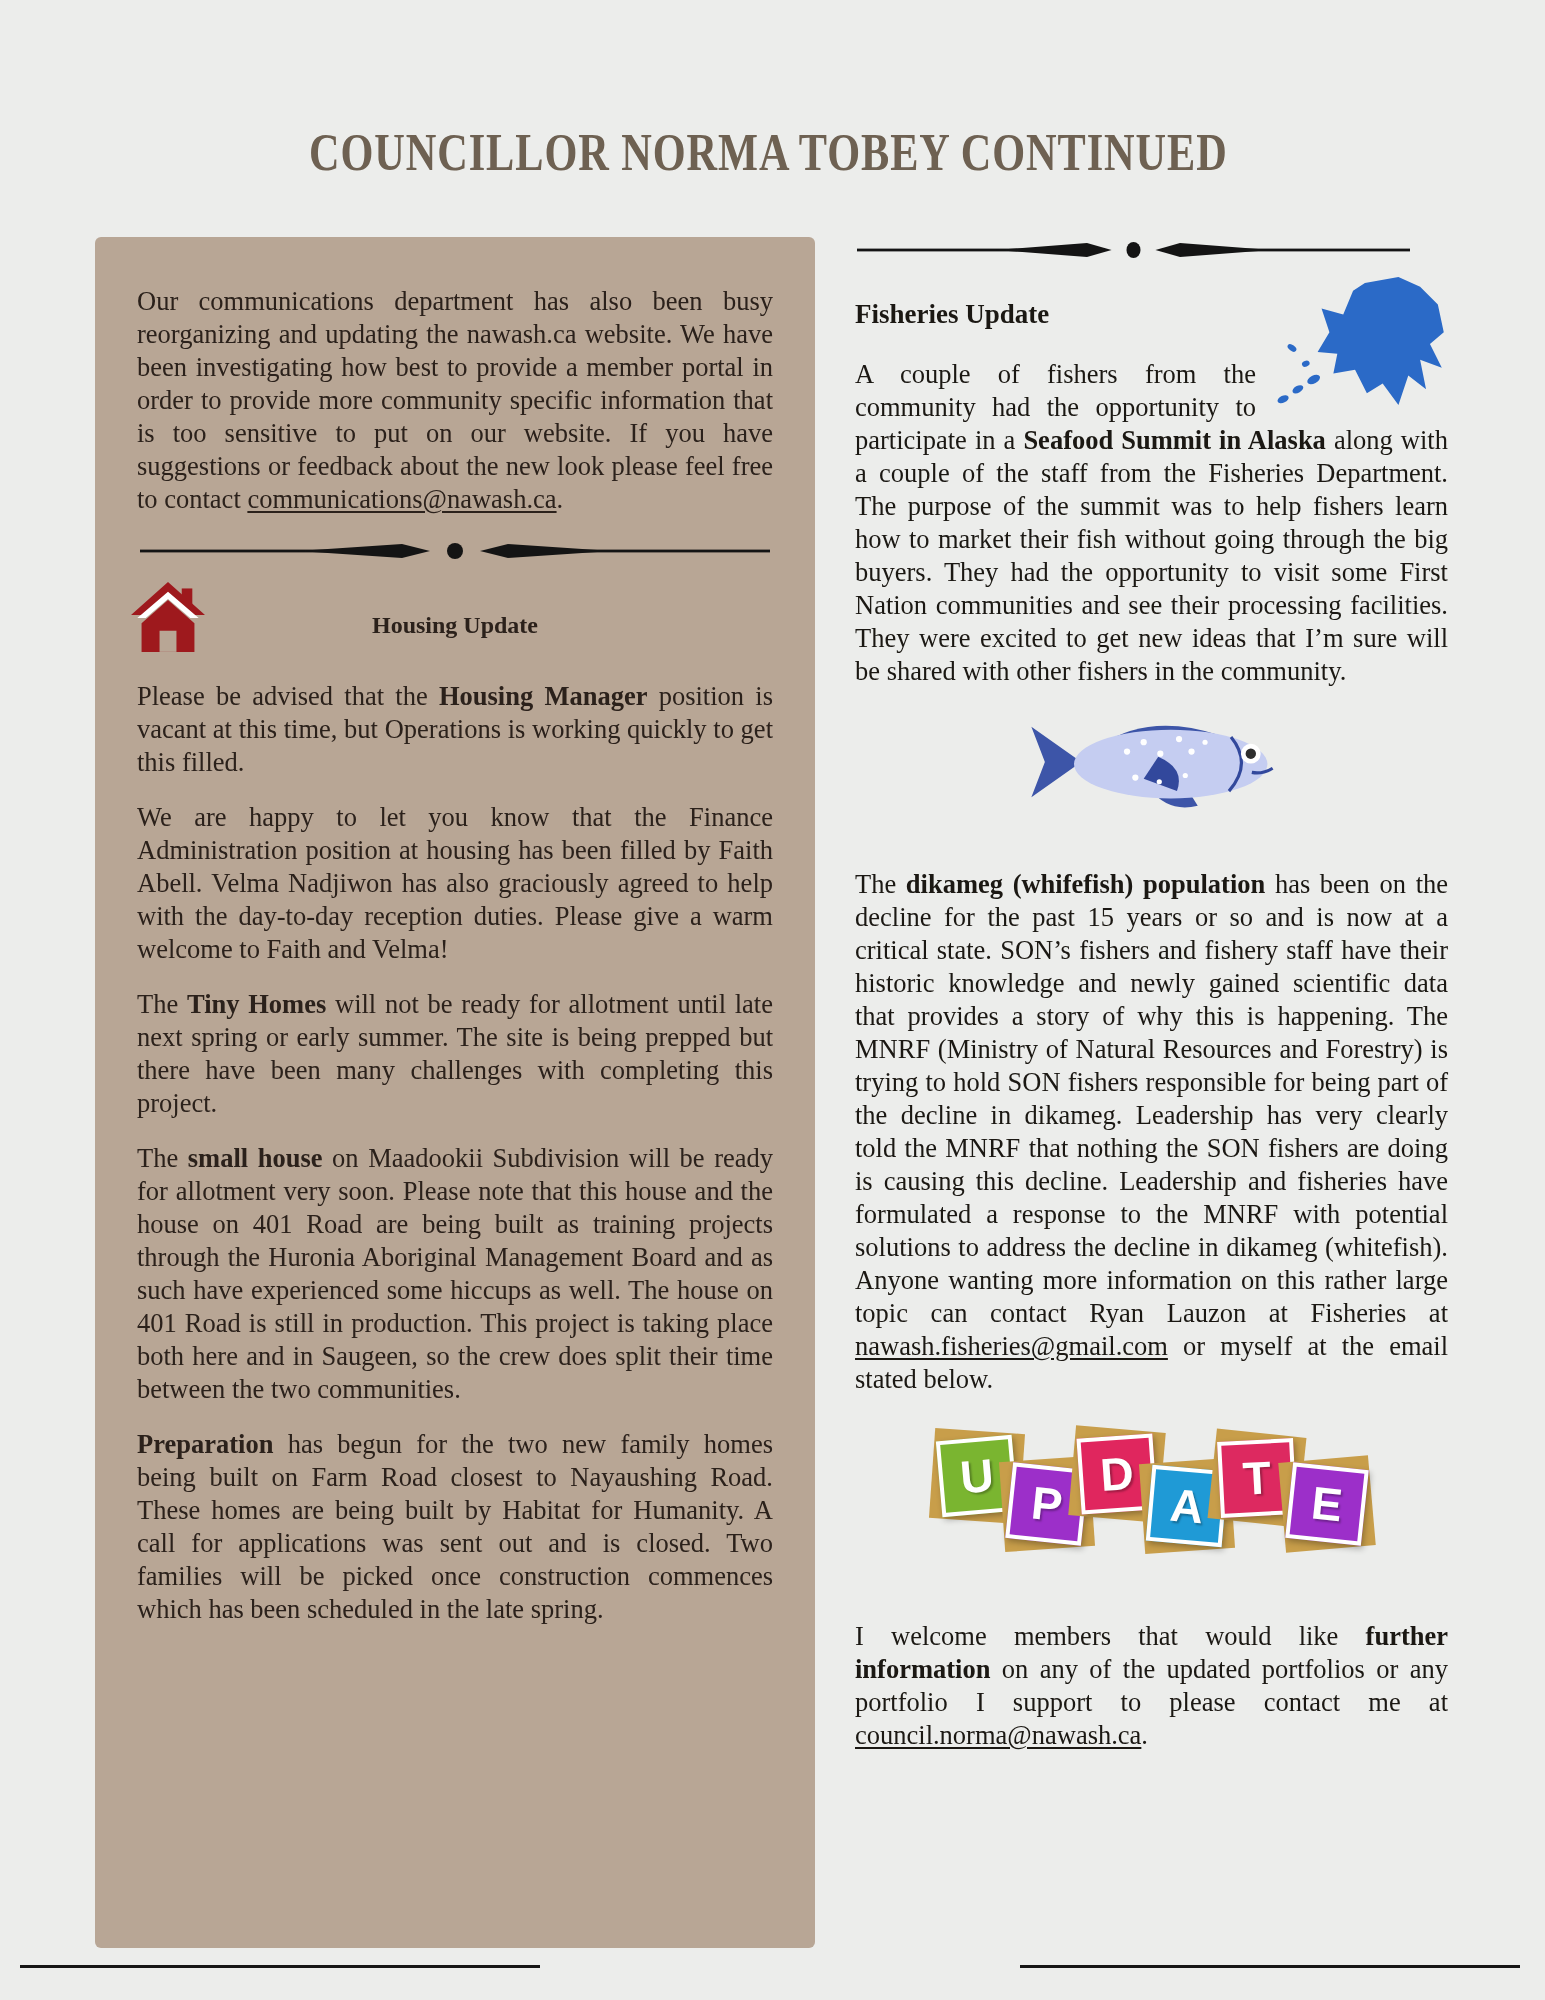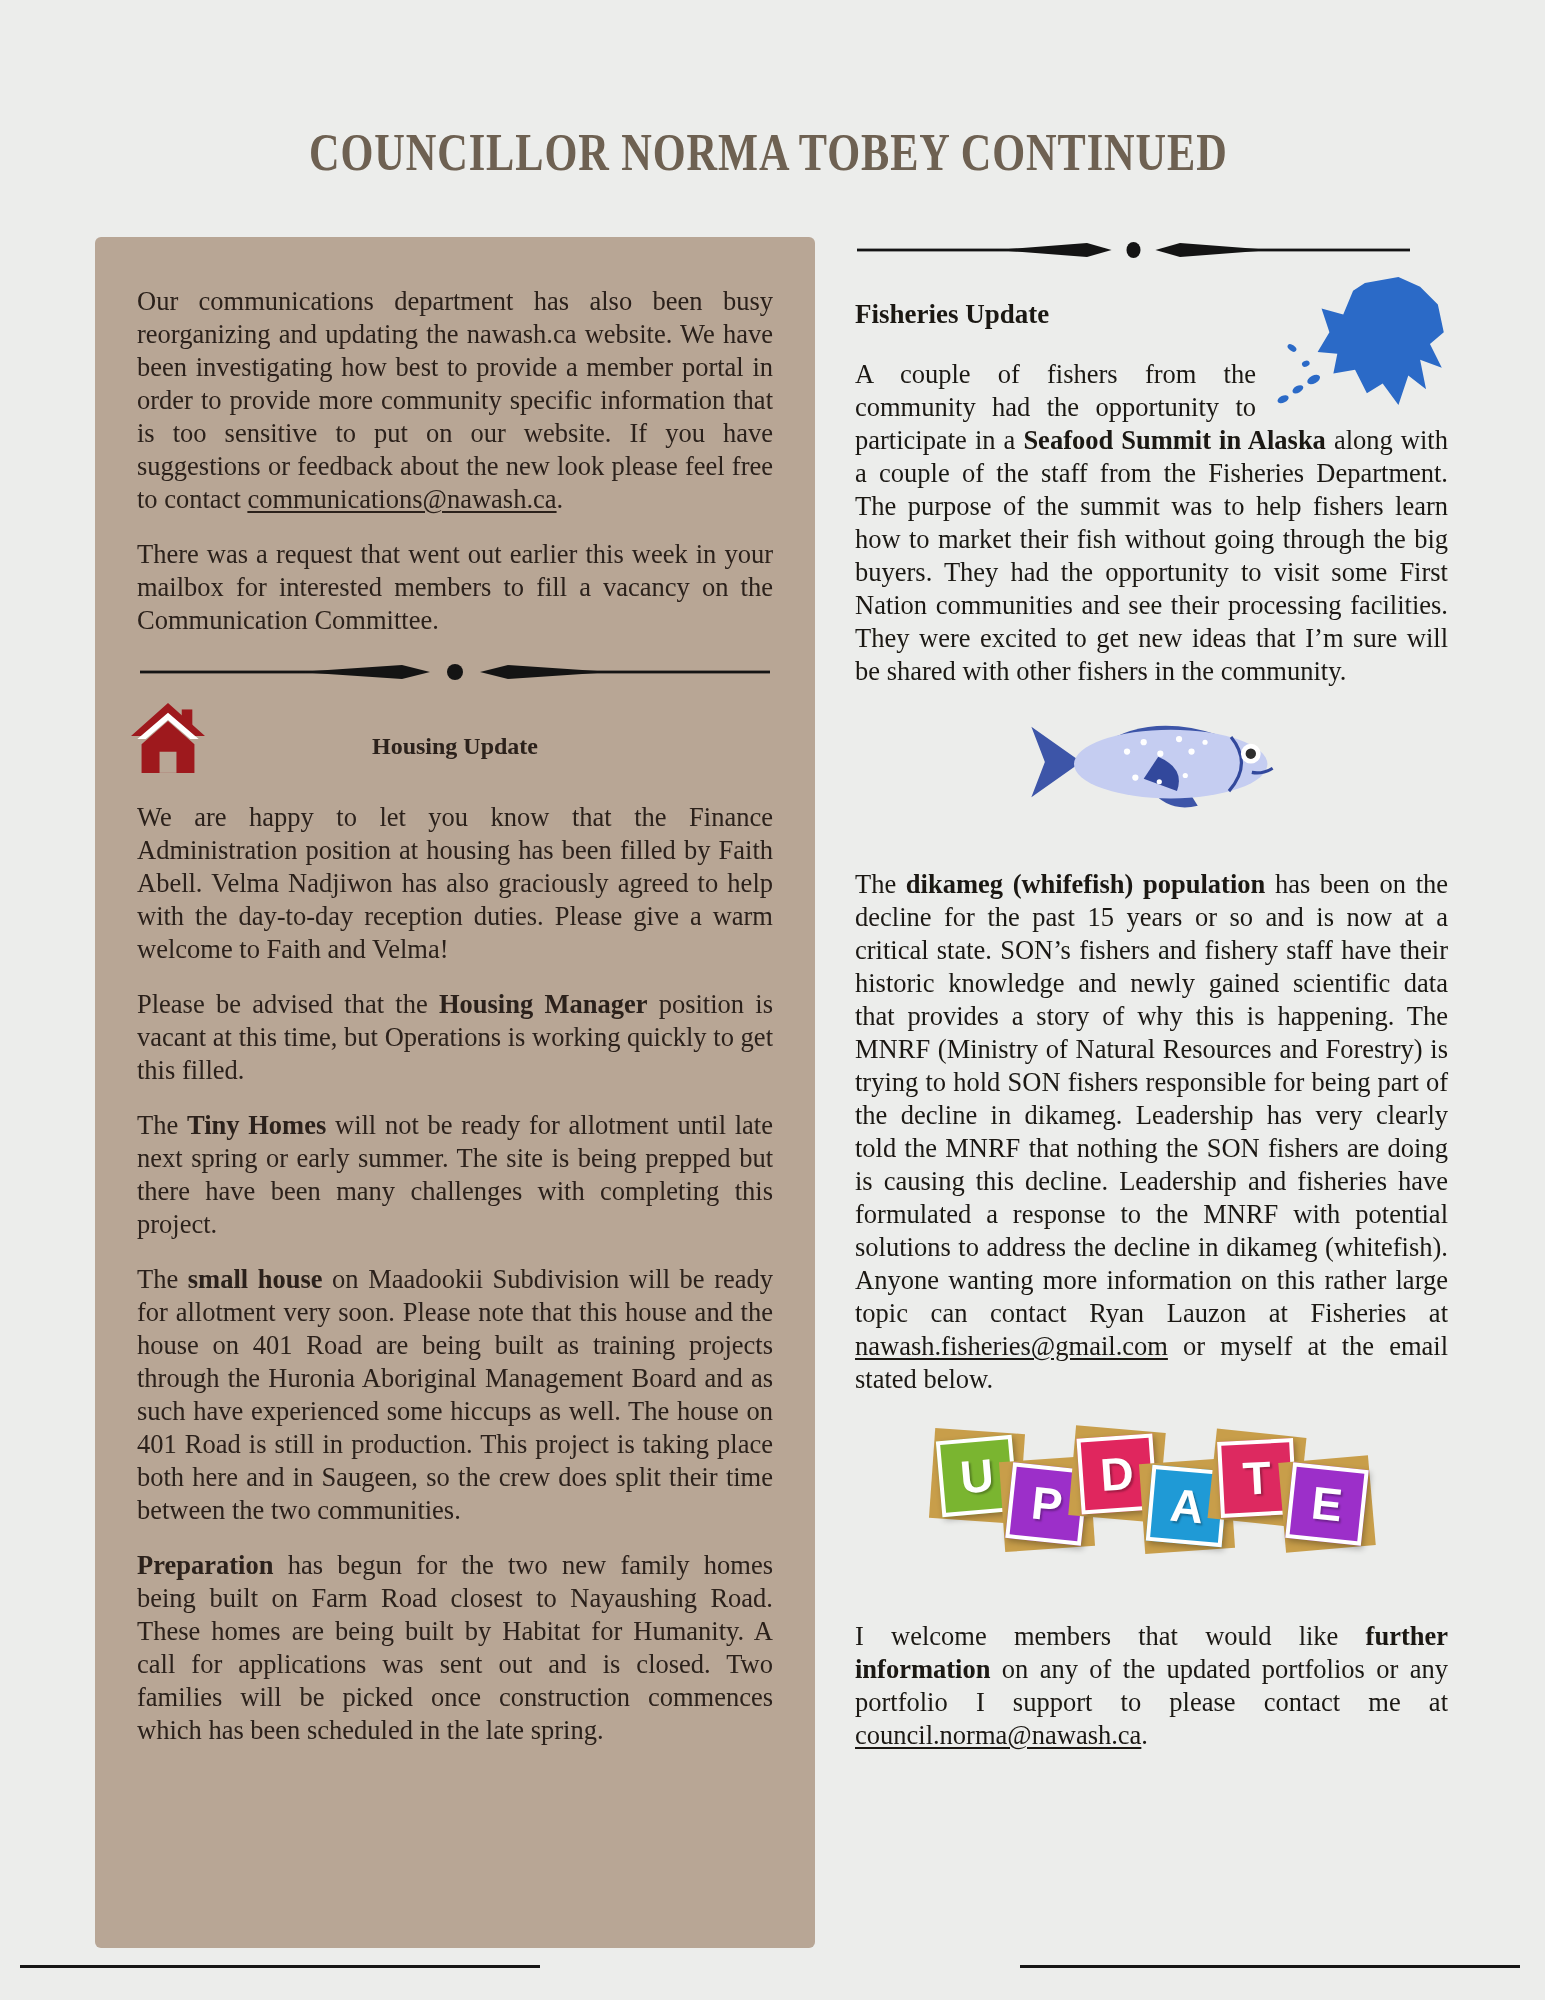--- a/index.html
+++ b/index.html
@@ -77,21 +77,20 @@
 <body style="background-color: rgb(236, 237, 235);">
 
 <div class="page-title">
   <span class="tt">COUNCILLOR NORMA TOBEY CONTINUED</span>
 </div>
 
 <div class="left-panel" style="background-color: rgb(184, 166, 149);">
 
   <p><span>Our communications department has also been busy reorganizing and updating the nawash.ca website. We have been investigating how best to provide a member portal in order to provide more community specific information that is too sensitive to put on our website. If you have suggestions or feedback about the new look please feel free to contact </span><span class="email-link">communications@nawash.ca</span><span>.</span></p>
 
-  <p>There was a request that went out earlier this week in your mailbox for interested members to fill a vacancy on the Communication Committee.</p>
 
   <svg class="divider" width="630" height="26" viewBox="0 0 630 26">
     <g fill="#141414">
       <rect x="0" y="11.6" width="255" height="2.8"></rect>
       <polygon points="158,13 262,6 290,13 262,20"></polygon>
       <circle cx="315" cy="13" r="8"></circle>
       <polygon points="472,13 368,6 340,13 368,20"></polygon>
       <rect x="375" y="11.6" width="255" height="2.8"></rect>
     </g>
   </svg>
@@ -100,23 +99,23 @@
     <svg class="house-svg" viewBox="0 0 70 70">
       <rect x="48" y="8" width="10" height="20" fill="#9E191D"></rect>
       <polygon points="35,2 70,33 59,33 35,12 11,33 0,33" fill="#9E191D"></polygon>
       <polygon points="35,11 64,36 56,36 35,18 14,36 6,36" fill="#FFFFFF"></polygon>
       <polygon points="35,19 60,41 60,68 10,68 10,41" fill="#9E191D"></polygon>
       <rect x="27" y="48" width="16" height="20" fill="#B8A695"></rect>
     </svg>
     <div class="housing-title">Housing Update</div>
   </div>
 
+  <p><span>Please be advised that the </span><b>Housing Manager</b><span> position is vacant at this time, but Operations is working quickly to get this filled.</span></p>
+
   <p>We are happy to let you know that the Finance Administration position at housing has been filled by Faith Abell. Velma Nadjiwon has also graciously agreed to help with the day-to-day reception duties. Please give a warm welcome to Faith and Velma!</p>
-
-  <p><span>Please be advised that the </span><b>Housing Manager</b><span> position is vacant at this time, but Operations is working quickly to get this filled.</span></p>
 
   <p><span>The </span><b>Tiny Homes</b><span> will not be ready for allotment until late next spring or early summer. The site is being prepped but there have been many challenges with completing this project.</span></p>
 
   <p><span>The </span><b>small house</b><span> on Maadookii Subdivision will be ready for allotment very soon. Please note that this house and the house on 401 Road are being built as training projects through the Huronia Aboriginal Management Board and as such have experienced some hiccups as well. The house on 401 Road is still in production. This project is taking place both here and in Saugeen, so the crew does split their time between the two communities.</span></p>
 
   <p><b>Preparation</b><span> has begun for the two new family homes being built on Farm Road closest to Nayaushing Road. These homes are being built by Habitat for Humanity. A call for applications was sent out and is closed. Two families will be picked once construction commences which has been scheduled in the late spring.</span></p>
 
 </div>
 
 <div class="right-panel">

